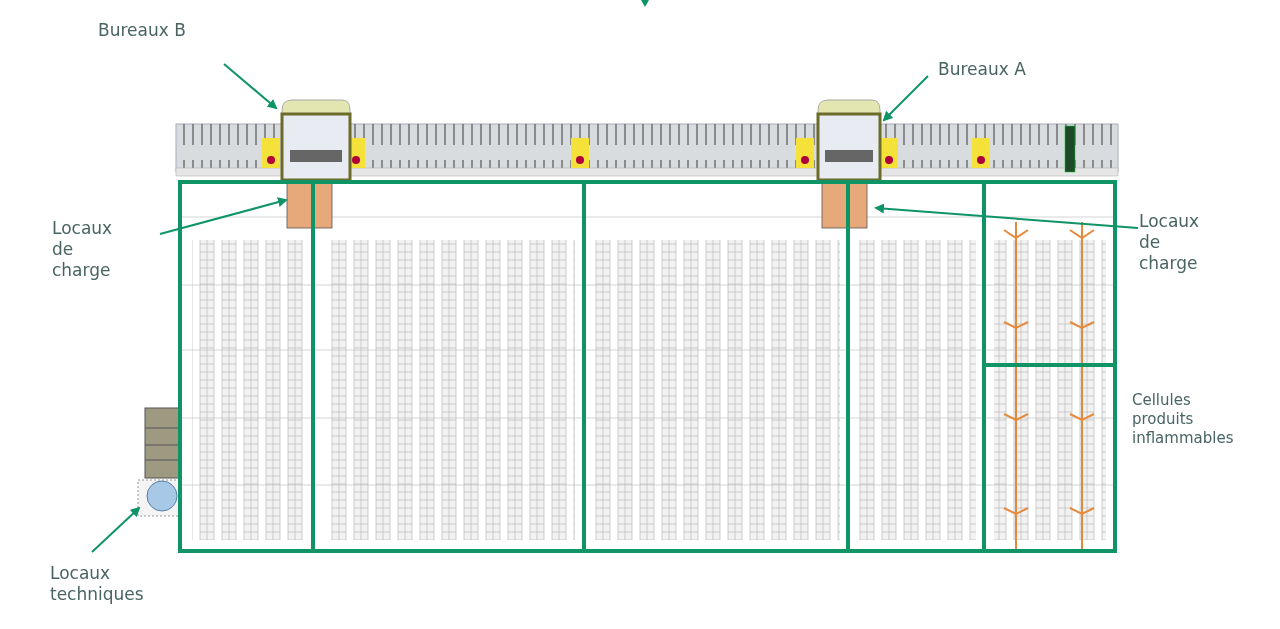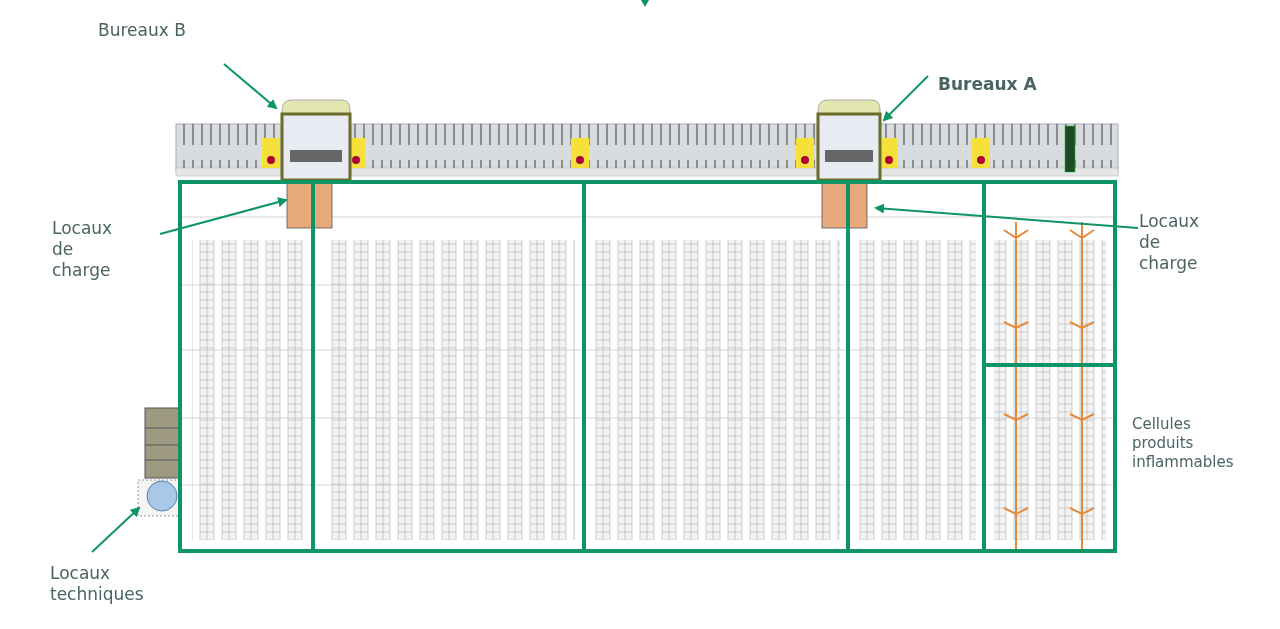--- a/index.html
+++ b/index.html
@@ -1,19 +1,19 @@
 <!DOCTYPE html>
 <html><head>
 <meta charset="utf-8">
 <style>
   html, body { margin:0; padding:0; background:#ffffff; }
   body { width:1280px; height:629px; position:relative; overflow:hidden;
          font-family:"DejaVu Sans", sans-serif; }
   .label { position:absolute; color:#4a6464; font-size:17px; line-height:21px; white-space:pre-line; }
-  .label.small { font-size:15px; line-height:19px;margin-top:24px; }
+  .label.small { font-size:15px; line-height:19px; }
   svg#plan { position:absolute; left:0; top:0; }
 </style>
 </head>
 <body>
 
 <svg id="plan" width="1280" height="629" viewBox="0 0 1280 629">
   <defs>
     <marker id="arr" markerWidth="10" markerHeight="10" refX="8" refY="5" orient="auto" markerUnits="userSpaceOnUse">
       <path d="M0,0 L10,5 L0,10 z" fill="#0f9466"></path>
     </marker>
@@ -117,21 +117,21 @@
   <g stroke="#0f9466" stroke-width="2" fill="none">
     <line x1="224" y1="64" x2="276" y2="108" marker-end="url(#arr)"></line>
     <line x1="928" y1="76" x2="884" y2="120" marker-end="url(#arr)"></line>
     <line x1="160" y1="234" x2="286" y2="200" marker-end="url(#arr)"></line>
     <line x1="1138" y1="228" x2="876" y2="208" marker-end="url(#arr)"></line>
     <line x1="92" y1="552" x2="139" y2="508" marker-end="url(#arr)"></line>
   </g>
 </svg>
 
 <div class="label" style="left:98px;top:20px;text-align:center;">Bureaux B</div>
-<div class="label" style="left:938px;top:74px;font-weight:bold;">Bureaux A</div>
+<div class="label" style="left:938px;top:59px;">Bureaux A</div>
 <div class="label" style="left:52px;top:218px;">Locaux
 de
 charge</div>
 <div class="label" style="left:1139px;top:211px;">Locaux
 de
 charge</div>
 <div class="label small" style="left:1132px;top:391px;">Cellules
 produits
 inflammables</div>
 <div class="label" style="left:50px;top:563px;">Locaux

